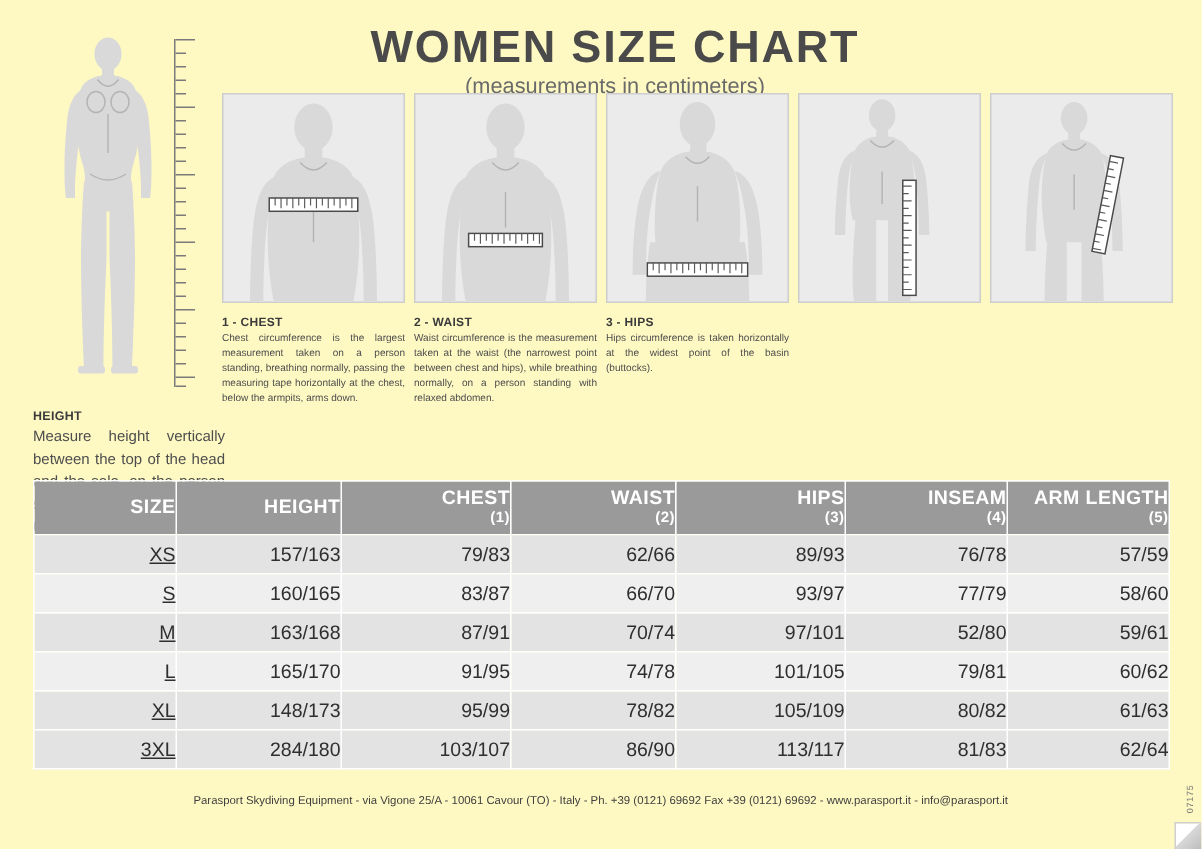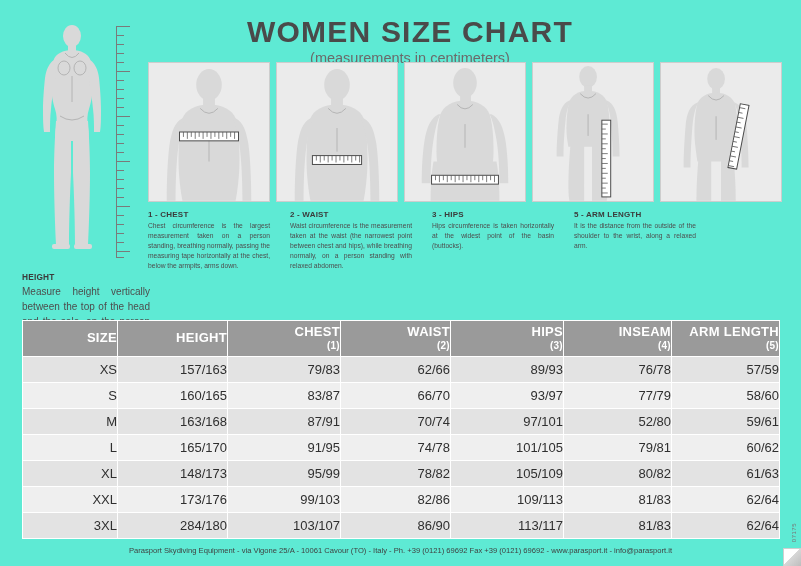--- a/index.html
+++ b/index.html
@@ -10,21 +10,21 @@
     background: #ffffff;
     font-family: "Liberation Sans", sans-serif;
     color: #2b2b2b;
     overflow: hidden;
     position: relative;
   }
   .page {
     position: absolute;
     left: 0; top: 0;
     width: 801px; height: 566px;
-    background: #5eead4;
+    background: #fef9c3;
   }
   
   .corner-fold {
     position: absolute;
     right: 0; bottom: 0;
     width: 18px; height: 18px;
     background: linear-gradient(135deg, #ffffff 0%, #ffffff 45%, #d8d8d8 46%, #bdbdbd 100%);
     border-left: 1px solid #cfcfcf;
     border-top: 1px solid #cfcfcf;
   }
@@ -108,21 +108,21 @@
     border: 1px solid #cdcdcd;
     overflow: hidden;
   }
   .panel .fig { position: absolute; left: 0; top: 0; width: 100%; height: 100%; }
 
   .panel-captions {
     position: absolute;
     left: 148px; top: 210px;
     width: 634px;
     display: flex;
-    gap: 20px;
+    gap: 6px;
   }
   .pcap { width: 122px; }
   .pcap .cap-title { font-size: 8px; }
   .pcap .cap-text { font-size: 6.7px; line-height: 1.48; }
 
   
   .size-table {
     position: absolute;
     left: 22px; top: 320px;
     width: 757px;
@@ -146,26 +146,26 @@
     line-height: 1.15;
     letter-spacing: .3px;
   }
   .size-table thead th .sub {
     display: block;
     font-size: 10px;
     font-weight: bold;
   }
   .size-table tbody tr.odd td { background: #e3e3e3; }
   .size-table tbody tr.even td { background: #efefef; }
-  .size-table tbody td.size-col { font-size: 13px; }
+  .size-table tbody td.size-col { font-size: 13px; text-decoration: underline; }
 
   
   .footer {
     position: absolute;
-    left: 0; top: 546px;
+    left: 0; top: 529px;
     width: 801px;
     text-align: center;
     font-size: 7.6px;
     color: #3f3f3f;
   }
   .side-code {
     position: absolute;
     right: 4px; bottom: 24px;
     font-size: 6px;
     color: #777;
@@ -368,24 +368,20 @@
       <div class="cap-text">Chest circumference is the largest measurement taken on a person standing, breathing normally, passing the measuring tape horizontally at the chest, below the armpits, arms down.</div>
     </div>
     <div class="pcap">
       <div class="cap-title">2 - WAIST</div>
       <div class="cap-text">Waist circumference is the measurement taken at the waist (the narrowest point between chest and hips), while breathing normally, on a person standing with relaxed abdomen.</div>
     </div>
     <div class="pcap">
       <div class="cap-title">3 - HIPS</div>
       <div class="cap-text">Hips circumference is taken horizontally at the widest point of the basin (buttocks).</div>
     </div>
-    <div class="pcap">
-      <div class="cap-title">5 - ARM LENGTH</div>
-      <div class="cap-text">It is the distance from the outside of the shoulder to the wrist, along a relaxed arm.</div>
-    </div>
   </div>
 
   <table class="size-table">
     <colgroup>
       <col style="width:95px">
         <col style="width:110px">
         <col style="width:113px">
       <col style="width:110px">
         <col style="width:113px">
         <col style="width:108px">
@@ -460,29 +456,20 @@
       </tr>
       <tr class="odd">
         <td class="size-col">XL</td>
         <td>148/173</td>
         <td>95/99</td>
         <td>78/82</td>
         <td>105/109</td>
         <td>80/82</td>
         <td>61/63</td>
       </tr>
-      <tr class="even">
-        <td class="size-col">XXL</td>
-        <td>173/176</td>
-        <td>99/103</td>
-        <td>82/86</td>
-        <td>109/113</td>
-        <td>81/83</td>
-        <td>62/64</td>
-      </tr>
       <tr class="odd">
         <td class="size-col">3XL</td>
         <td>284/180</td>
         <td>103/107</td>
         <td>86/90</td>
         <td>113/117</td>
         <td>81/83</td>
         <td>62/64</td>
       </tr>
     </tbody>

